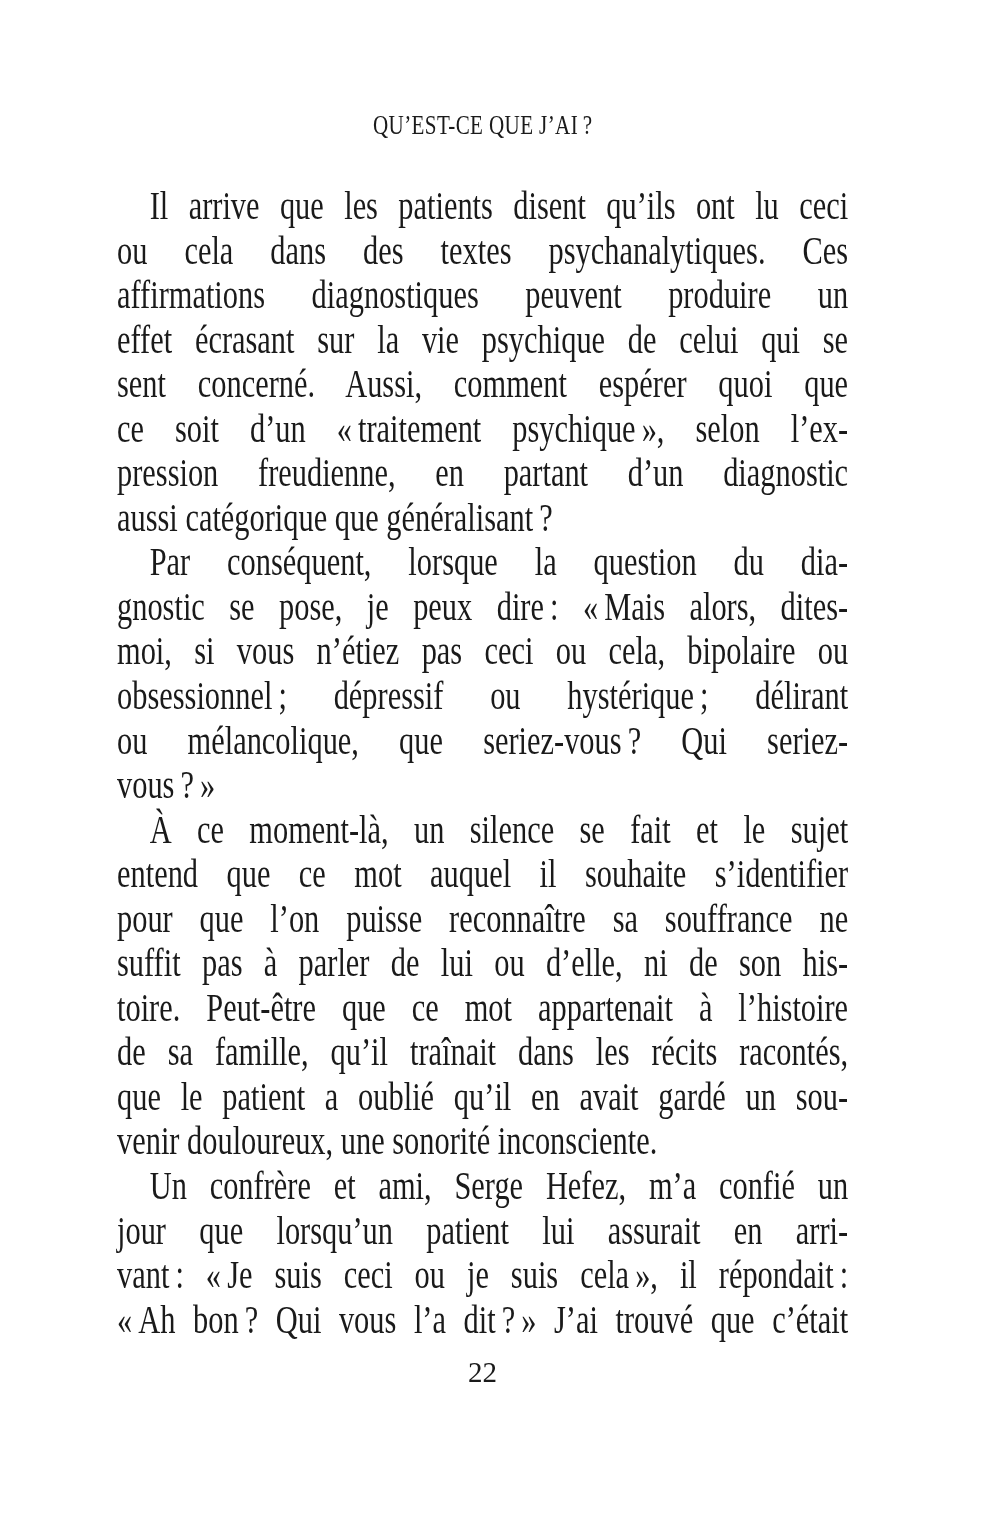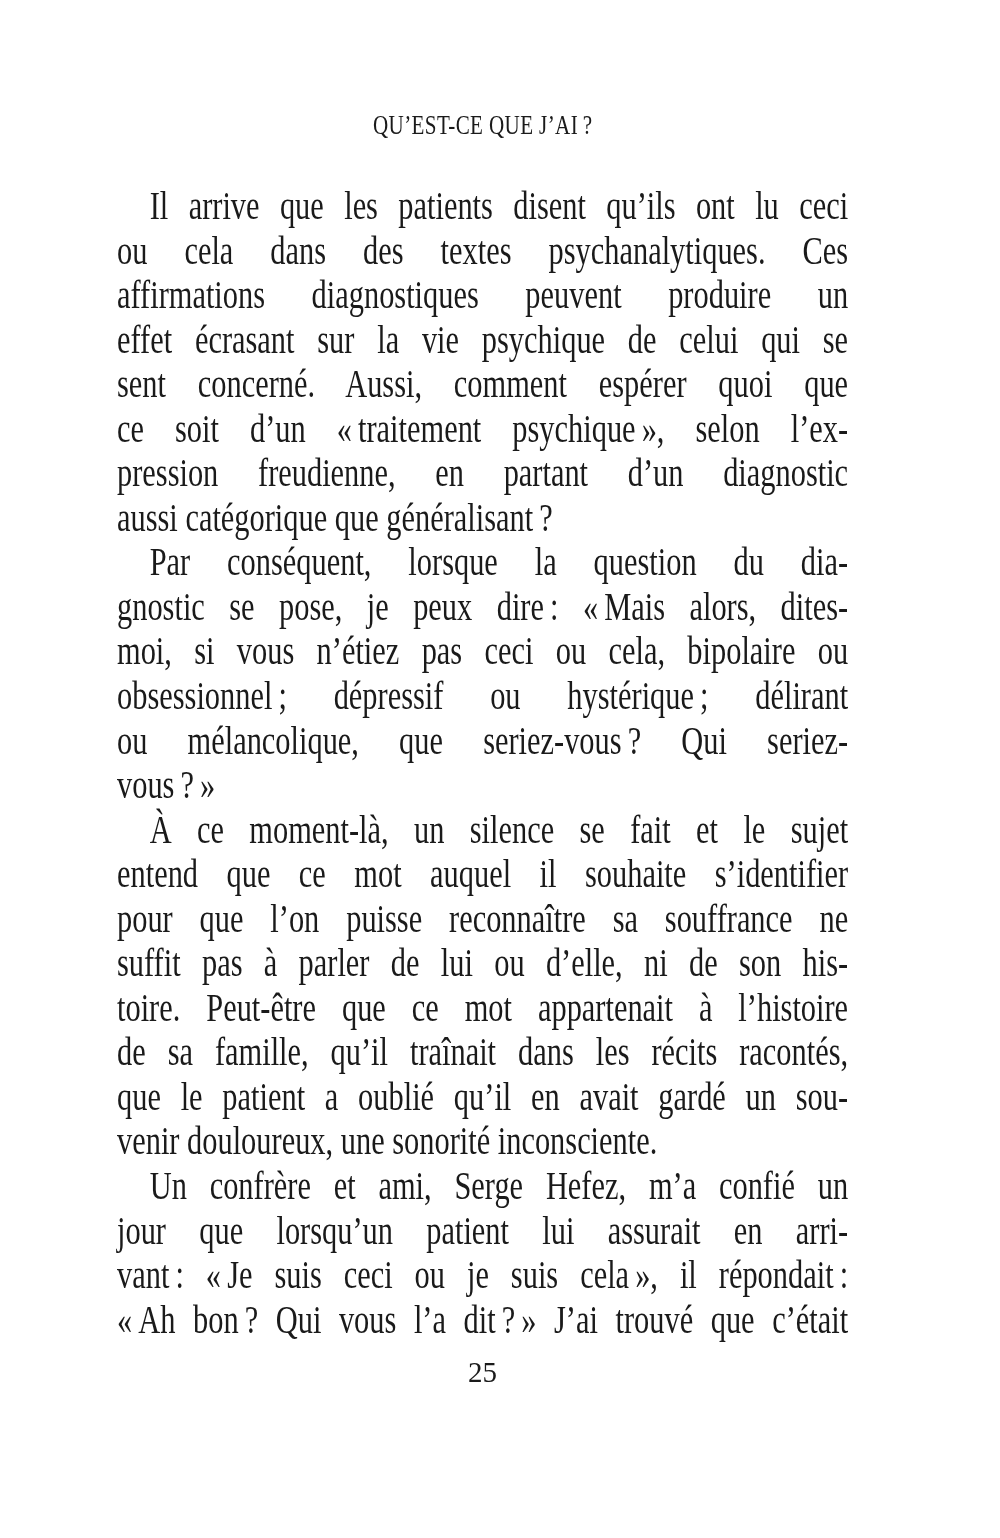--- a/index.html
+++ b/index.html
@@ -110,16 +110,16 @@
       </div>
       <div class="paragraph">
         <div class="line first justify" style="word-spacing: 20.0117px;">Un confrère et ami, Serge Hefez, m’a confié un</div>
         <div class="line justify" style="word-spacing: 33.8058px;">jour que lorsqu’un patient lui assurait en arri-</div>
         <div class="line justify" style="word-spacing: 18.9062px;">vant : « Je suis ceci ou je suis cela », il répondait :</div>
         <div class="line justify" style="word-spacing: 13.1076px;">« Ah bon ? Qui vous l’a dit ? » J’ai trouvé que c’était</div>
       </div>
     </div>
 
   <div class="footer-row">
-    <span class="page-number">25</span>
+    <span class="page-number">22</span>
   </div>
 
 </div>
 
 </body></html>

